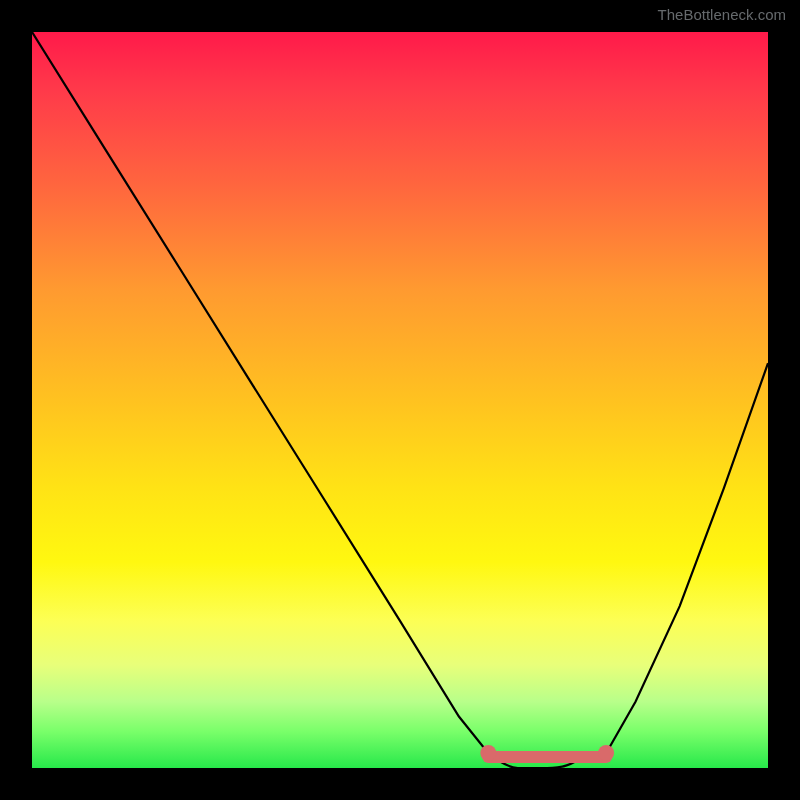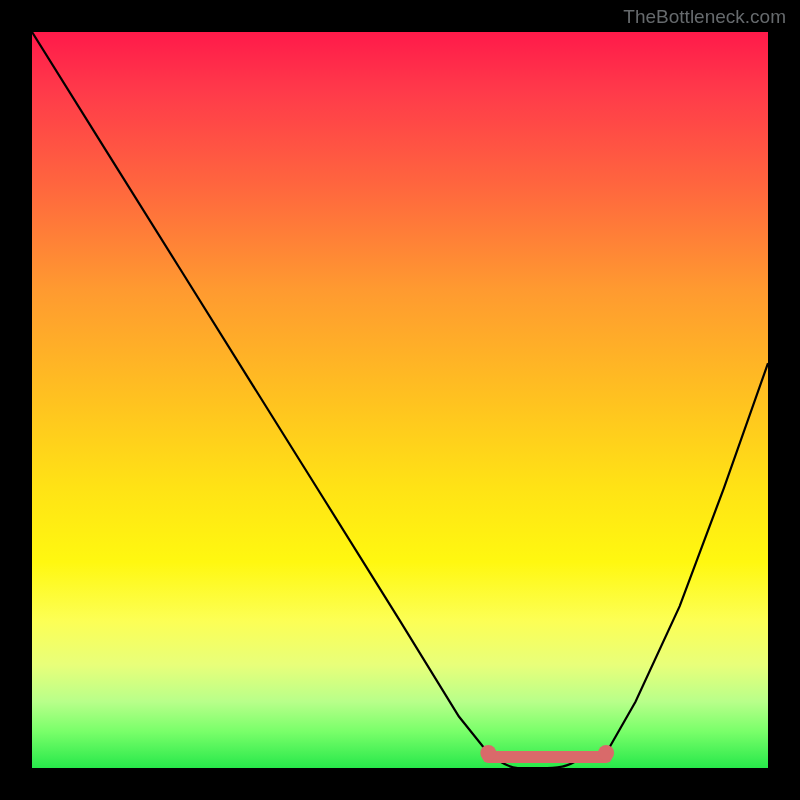--- a/index.html
+++ b/index.html
@@ -14,21 +14,21 @@
   .container {
     position: relative;
     width: 800px;
     height: 800px;
   }
   .watermark {
     position: absolute;
     top: 6px;
     right: 14px;
     color: #666a6d;
-    font-size: 19px;
+    font-size: 15px;
     font-weight: 400;
     z-index: 10;
   }
   .plot-area {
     position: absolute;
     left: 32px;
     top: 32px;
     width: 736px;
     height: 736px;
     overflow: hidden;

